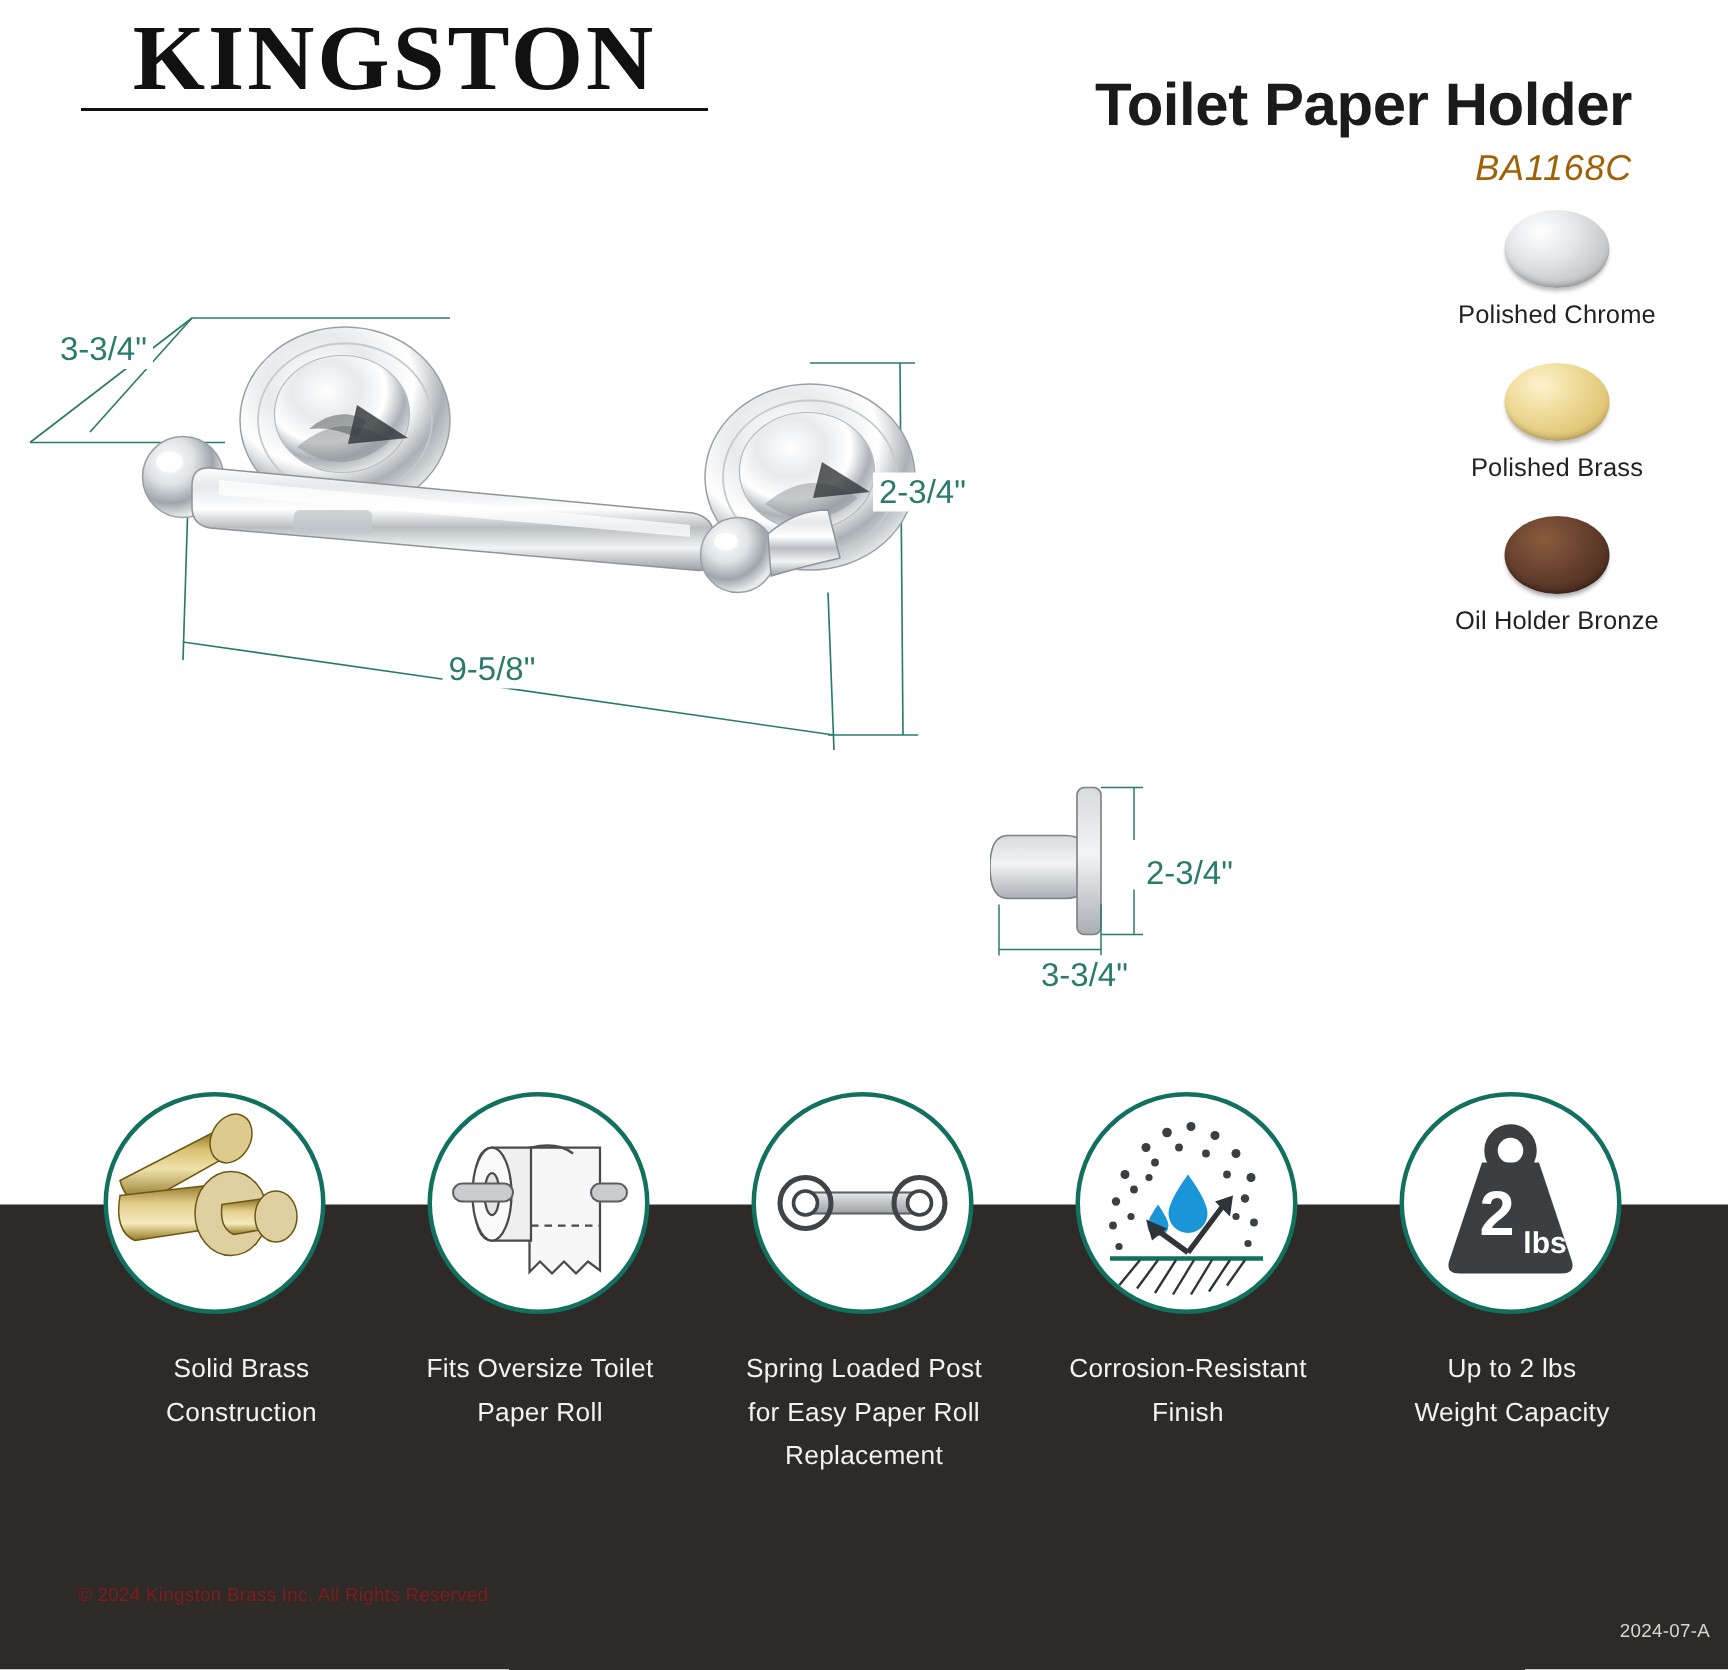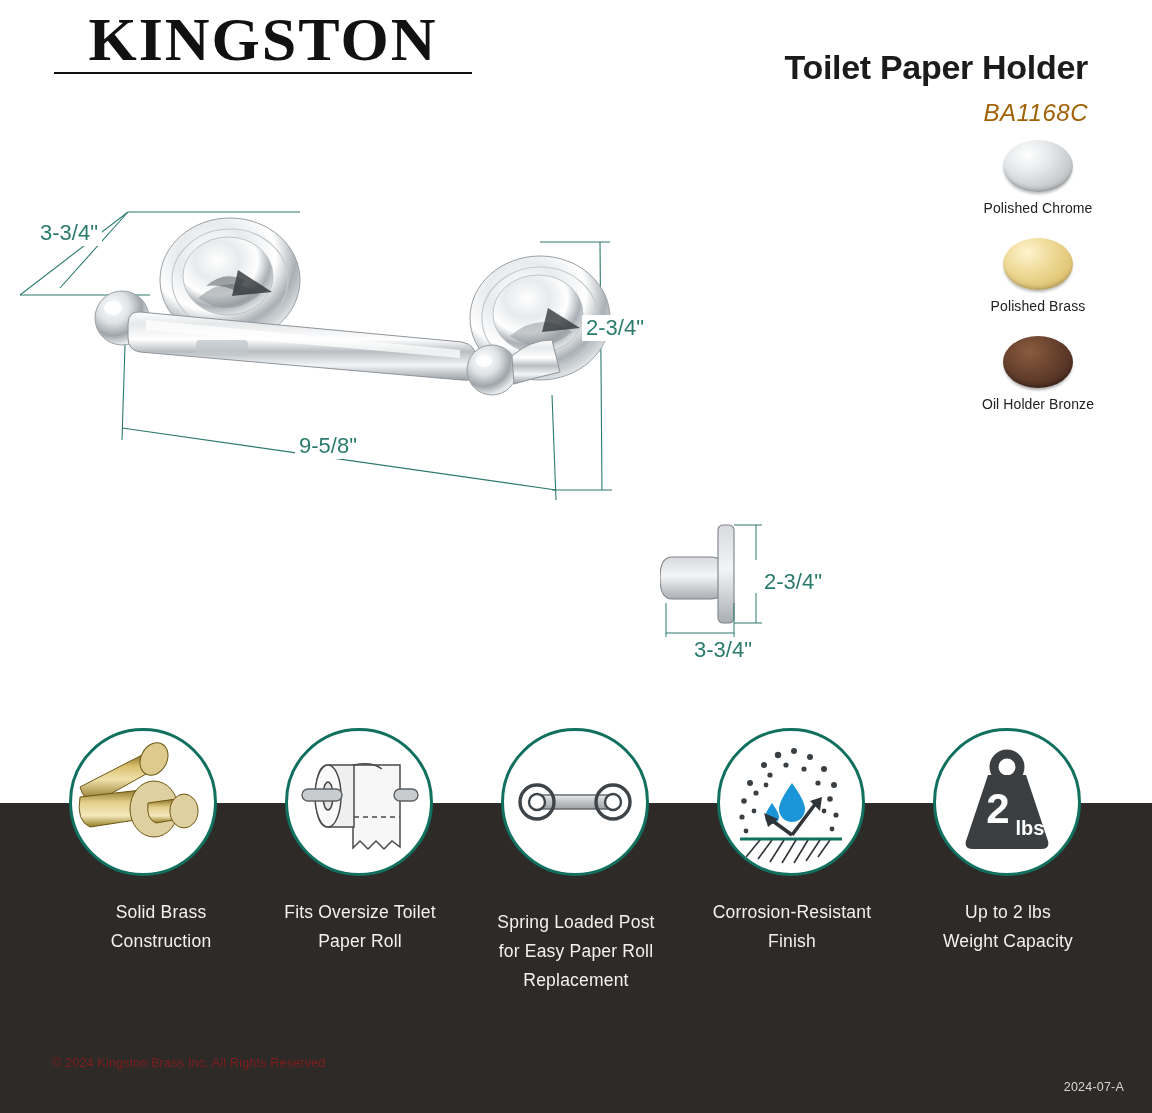--- a/index.html
+++ b/index.html
@@ -25,37 +25,37 @@
     letter-spacing:2px;color:#111111;margin:0;
   }
   .logo-rule{height:2px;background:#111;margin:2px 6px 0 6px;}
   .logo-sub{
     font-size:19px;letter-spacing:5.5px;color:#1f6f60;
     font-weight:500;margin-top:7px;
   }
 
   .title{
     position:absolute;right:64px;top:48px;
-    font-size:34px;font-weight:bold;color:#1b1b1b;
+    font-size:40px;font-weight:bold;color:#1b1b1b;
     letter-spacing:-0.3px;
   }
   .model{
     position:absolute;right:64px;top:99px;
     font-size:24px;font-style:italic;color:#a16207;
     letter-spacing:0.5px;
   }
 
   
   .finishes{position:absolute;right:24px;top:140px;width:180px;}
   .finish{width:180px;text-align:center;margin-bottom:22px;}
   .swatch{
     width:70px;height:52px;margin:0 auto 8px auto;border-radius:50%;
     position:relative;
   }
-  .finish-label{font-size:14px;color:#222;letter-spacing:.1px;text-align:center;}
+  .finish-label{font-size:17px;color:#222;letter-spacing:.1px;text-align:center;}
 
   
   .drawing{position:absolute;left:0;top:190px;width:860px;height:500px;}
   .dim-text{
     position:absolute;font-size:22px;color:#2b7b6d;
     font-family:"Liberation Sans", sans-serif;background:#fff;
     padding:0 4px;white-space:nowrap;
   }
 
   
@@ -75,21 +75,21 @@
     color:#f4f1ee;font-size:17.5px;line-height:29px;
     letter-spacing:.2px;
   }
 
   
   .foot-left{
     position:absolute;left:52px;top:1056px;
     color:#7f1d1d;font-size:12.5px;letter-spacing:.2px;
   }
   .foot-right{
-    position:absolute;right:28px;top:1080px;
+    position:absolute;right:12px;top:1080px;
     color:#d9d4ce;font-size:12.5px;letter-spacing:.2px;
   }
 </style>
 </head>
 <body>
 
 <div class="sheet">
 
   <div class="dark-band"></div>
 
@@ -389,21 +389,21 @@
           <text x="94" y="104" text-anchor="middle" fill="#ffffff" font-family="Liberation Sans, sans-serif" font-size="20" font-weight="bold">lbs</text>
         </svg>
       </div>
     </div>
 
   </div>
 
   <div class="captions">
     <div class="cap" style="left:56px;">Solid Brass<br>Construction</div>
     <div class="cap" style="left:255px;">Fits Oversize Toilet<br>Paper Roll</div>
-    <div class="cap" style="left:471px;margin-top:10px;">Spring Loaded Post<br>for Easy Paper Roll<br>Replacement</div>
+    <div class="cap" style="left:471px;">Spring Loaded Post<br>for Easy Paper Roll<br>Replacement</div>
     <div class="cap" style="left:687px;">Corrosion-Resistant<br>Finish</div>
     <div class="cap" style="left:903px;">Up to 2 lbs<br>Weight Capacity</div>
   </div>
 
   <div class="foot-left">© 2024 Kingston Brass Inc. All Rights Reserved</div>
   <div class="foot-right">2024-07-A</div>
 
 </div>
 
 </body></html>

